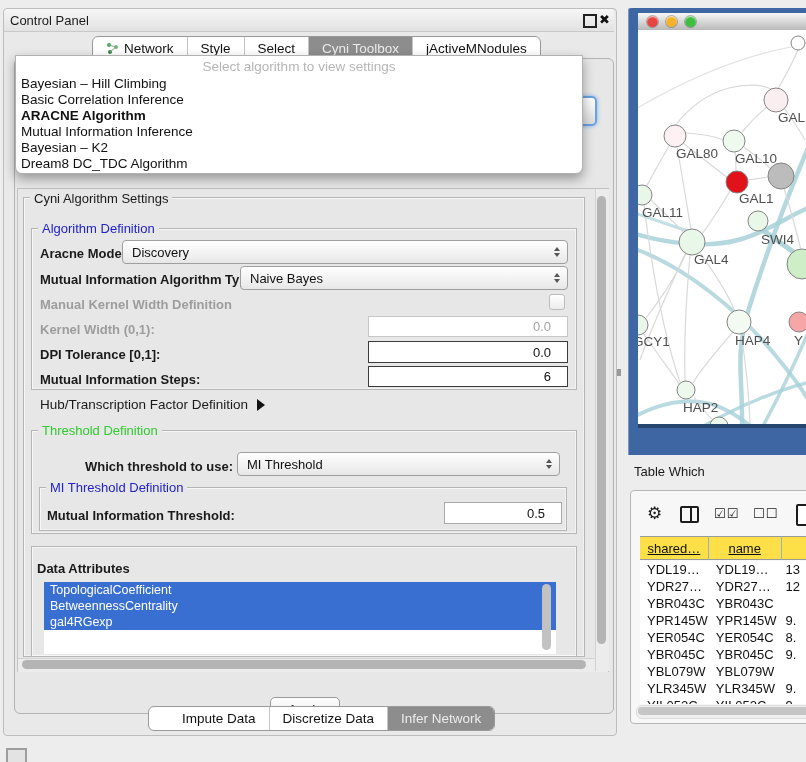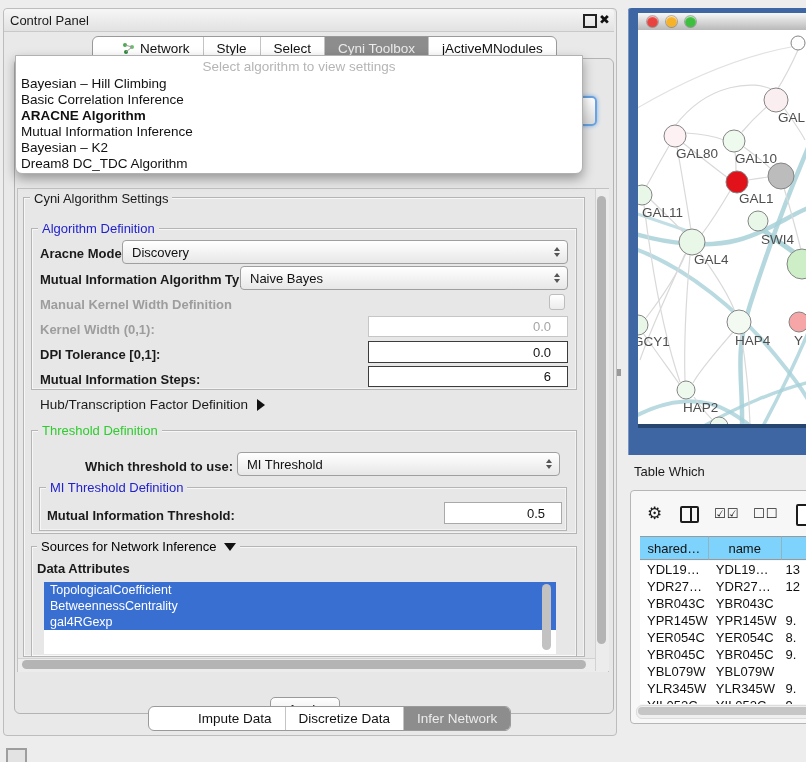--- a/index.html
+++ b/index.html
@@ -10,21 +10,21 @@
   .bold{font-weight:bold;}
   .gray{color:#9d9d9d;}
   
   .cpanel{background:#e9e9e9;border:1px solid #bdbdbd;border-radius:4px;}
   .cphead{background:linear-gradient(#f6f6f6,#e2e2e2);border-bottom:1px solid #c9c9c9;border-radius:4px 4px 0 0;}
   .floaticon{width:10px;height:10px;border:2px solid #222;}
   .closeicon{font-size:13px;font-weight:bold;color:#111;}
   
   .seg{display:flex;border:1px solid #9a9a9a;border-radius:6px;background:#fff;height:23px;align-items:stretch;font-size:13.5px;overflow:hidden;}
   .seg .s{padding:0 13px;display:flex;align-items:center;gap:5px;border-left:1px solid #c4c4c4;color:#111;}
-  .seg .s:first-child{border-left:none;margin-left:16px;}
+  .seg .s:first-child{border-left:none;}
   .seg .sel{background:#8d8d8d;color:#ececec;}
   
   .dd{background:#fff;border:1px solid #b1b1b1;border-radius:0 0 7px 7px;box-shadow:0 5px 12px rgba(0,0,0,.35);}
   .dd .prompt{color:#b5b5b5;font-size:13.5px;text-align:center;padding-top:3px;height:17px;}
   .dd .it{font-size:13.5px;color:#111;height:16px;line-height:16px;padding-left:5px;}
   
   .group{border:1px solid #b5b5b5;box-shadow:inset 1px 1px 0 rgba(255,255,255,.65), inset -1px -1px 0 rgba(255,255,255,.45);}
   .gtitle{background:#e7e7e7;padding:0 4px;font-size:13px;white-space:nowrap;}
   .blue{color:#2222cc;}
   .green{color:#2ecc2e;}
@@ -48,21 +48,21 @@
   .sbtrack-h{background:#ececec;border-top:1px solid #d2d2d2;}
   .sbthumb{background:#b4b4b4;border-radius:6px;}
   .button{border:1px solid #9a9a9a;border-radius:5px;background:linear-gradient(#fefefe,#e6e6e6);font-size:13.5px;color:#111;display:flex;align-items:center;justify-content:center;}
   
   .netframe{background:#3e66a3;border-radius:3px 3px 0 0;box-shadow:inset 1px 0 0 #7a94c4;}
   .titlebar{background:linear-gradient(#f7f7f7,#b9b9b9);border-bottom:1px solid #6e6e6e;display:flex;align-items:center;gap:8px;padding-left:9px;}
   .light{width:11px;height:11px;border-radius:50%;box-shadow:inset 0 1px 1px rgba(255,255,255,.7), 0 0 0 1px rgba(0,0,0,.25);}
   
   .tbox{background:#f7f7f7;border:1px solid #b6b6b6;border-radius:4px;}
   .thead{display:flex;font-size:13px;color:#111;}
-  .thead .hc{background:#7dd3fc;border-right:1px solid #93b3bf;border-top:1px solid #999;border-bottom:1px solid #999;display:flex;align-items:center;justify-content:center;box-sizing:border-box;height:24px;}
+  .thead .hc{background:#fde047;border-right:1px solid #93b3bf;border-top:1px solid #999;border-bottom:1px solid #999;display:flex;align-items:center;justify-content:center;box-sizing:border-box;height:24px;text-decoration:underline;}
   .trow{display:flex;font-size:13px;color:#111;height:17px;align-items:center;}
   .trow .c{white-space:nowrap;overflow:hidden;box-sizing:border-box;padding-left:7px;}
   .toolicon{color:#1c1c1c;}
   .spliticon{width:15px;height:13px;border:2px solid #1c1c1c;border-radius:2px;position:relative;}
   .spliticon:before{content:"";position:absolute;left:50%;top:0;bottom:0;width:2px;background:#1c1c1c;}
   .docicon{width:16px;height:18px;border:2px solid #1c1c1c;border-radius:2px;background:#fff;}
 </style>
 </head>
 <body>
 
@@ -170,24 +170,20 @@
         <span class="tdn"></span>
       </span>
   </div>
 
   <div class="abs group" style="left:39px;top:487px;width:526px;height:42px;"></div>
   <div class="abs gtitle blue" style="left:46px;top:480px;">MI Threshold Definition</div>
   <div class="abs txt bold" style="left:47px;top:508px;">Mutual Information Threshold:</div>
   <div class="abs field" style="left:444px;top:502px;width:118px;height:22px;">0.5</div>
 
   <div class="abs group" style="left:31px;top:546px;width:544px;height:109px;"></div>
-  <div class="abs gtitle" style="left:37px;top:539px;display:flex;align-items:center;gap:7px;">
-    <span>Sources for Network Inference</span>
-    <span class="tri-d"></span>
-  </div>
   <div class="abs txt bold" style="left:37px;top:561px;">Data Attributes</div>
 
   <div class="abs attrlist" style="left:44px;top:582px;width:512px;height:72px;">
 
       <div class="li">TopologicalCoefficient</div>
       <div class="li">BetweennessCentrality</div>
       <div class="li">gal4RGexp</div>
     </div>
   <div class="abs sbthumb" style="left:542px;top:584px;width:9px;height:66px;background:#c2c2c2;"></div>
 

